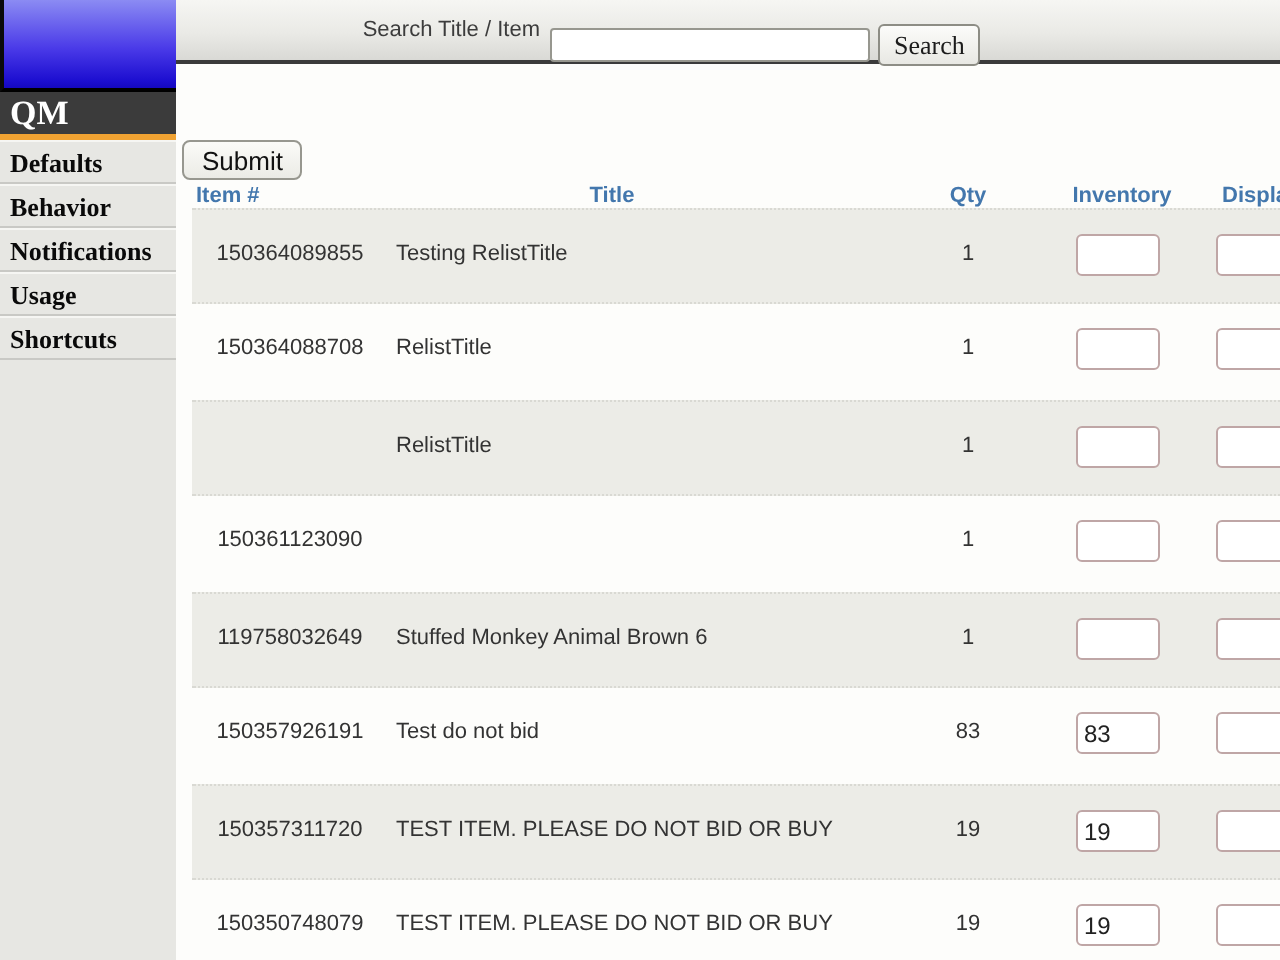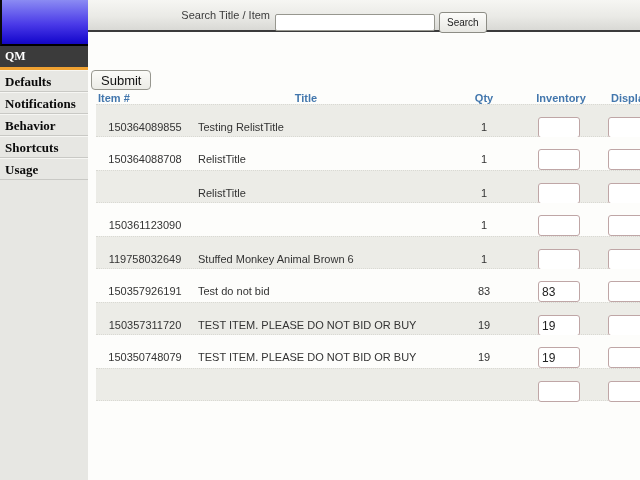--- a/index.html
+++ b/index.html
@@ -25,22 +25,22 @@
   }
   .search-input {
     position:absolute; left:262px; top:14px; width:160px; height:17px;
     border:1px solid #97978f; border-radius:2px; background:#fff;
     font-size:11px; padding:0 3px;
   }
   .search-btn {
     position:absolute; left:426px; top:12px; height:21px;
     border:1px solid #8d8d85; border-radius:3px;
     background:linear-gradient(180deg,#fcfcfa,#e8e8e3);
-    font-size:10px; color:#1c1c1c; padding:0 7px;
-    font-family:Liberation Sans, sans-serif;
+    font-size:13px; color:#1c1c1c; padding:0 7px;
+    font-family:Liberation Serif, serif;
   }
 
   
   .logo {
     position:absolute; left:0; top:0; width:88px; height:46px;
     background:linear-gradient(180deg,#8b8bf3 0%, #4a3ae8 55%, #1c0ed0 92%, #1508c0 100%);
     border-left:2px solid #0a0a0a;
     border-bottom:2px solid #000;
     z-index:2;
   }
@@ -57,21 +57,21 @@
     color:#0a0a0a; cursor:pointer;
     border-top:1px solid #f6f6f3;
     border-bottom:1px solid #c9c9c5;
     white-space:nowrap; overflow:hidden;
   }
   .side-item.active {
     height:24px; line-height:21px;
     background:#3b3b3b; color:#ffffff;
     border-top:none;
     border-bottom:3px solid #f0a232;
-    font-size:12px;
+    font-size:17px;
   }
 
   
   .content {
     position:absolute; left:88px; top:46px; width:552px; height:434px;
     background:#fdfdfb; overflow:hidden;
   }
   .submit-btn {
     position:absolute; left:3px; top:24px; height:20px;
     border:1px solid #97978f; border-radius:4px;
@@ -85,21 +85,21 @@
     position:absolute; top:0; font-size:11px; font-weight:bold;
     color:#4377ad; white-space:nowrap;
   }
   .h-item  { left:2px;   width:80px;  text-align:left; }
   .h-title { left:84px; width:252px; text-align:center; }
   .h-qty   { left:368px; width:40px;  text-align:center; }
   .h-inv   { left:427px; width:76px;  text-align:center; }
   .h-disp  { left:515px; width:80px;  text-align:left; }
 
   .tbody { position:absolute; left:8px; top:58px; right:0; }
-  .row { position:relative; height:33px; }
+  .row { position:relative; height:48px; }
   .row:nth-child(odd)  { background:#ecece7; border-top:1px dotted #d9d9d3; border-bottom:1px dotted #d9d9d3; }
   .row:nth-child(even) { background:#fdfdfb; }
   .cell {
     position:absolute; top:0; height:45px; line-height:45px;
     font-size:11px; color:#333; white-space:nowrap;
   }
   .c-item  { left:9px;   width:80px;  text-align:center; }
   .c-title { left:102px; width:262px; text-align:left; }
   .c-qty   { left:368px; width:40px;  text-align:center; }
   .inp {
@@ -118,24 +118,24 @@
   <span class="search-label">Search Title / Item</span>
   <input class="search-input" value="" style="">
   <button class="search-btn">Search</button>
 </div>
 
 <div class="logo"></div>
 
 <div class="sidebar">
   <div class="side-item active">QM</div>
   <div class="side-item">Defaults</div>
+  <div class="side-item">Behavior</div>
   <div class="side-item">Notifications</div>
-  <div class="side-item">Behavior</div>
+  <div class="side-item">Usage</div>
   <div class="side-item">Shortcuts</div>
-  <div class="side-item">Usage</div>
 </div>
 
 <div class="content">
   <button class="submit-btn">Submit</button>
 
   <div class="thead">
     <span class="th h-item">Item #</span>
     <span class="th h-title">Title</span>
     <span class="th h-qty">Qty</span>
     <span class="th h-inv">Inventory</span>

